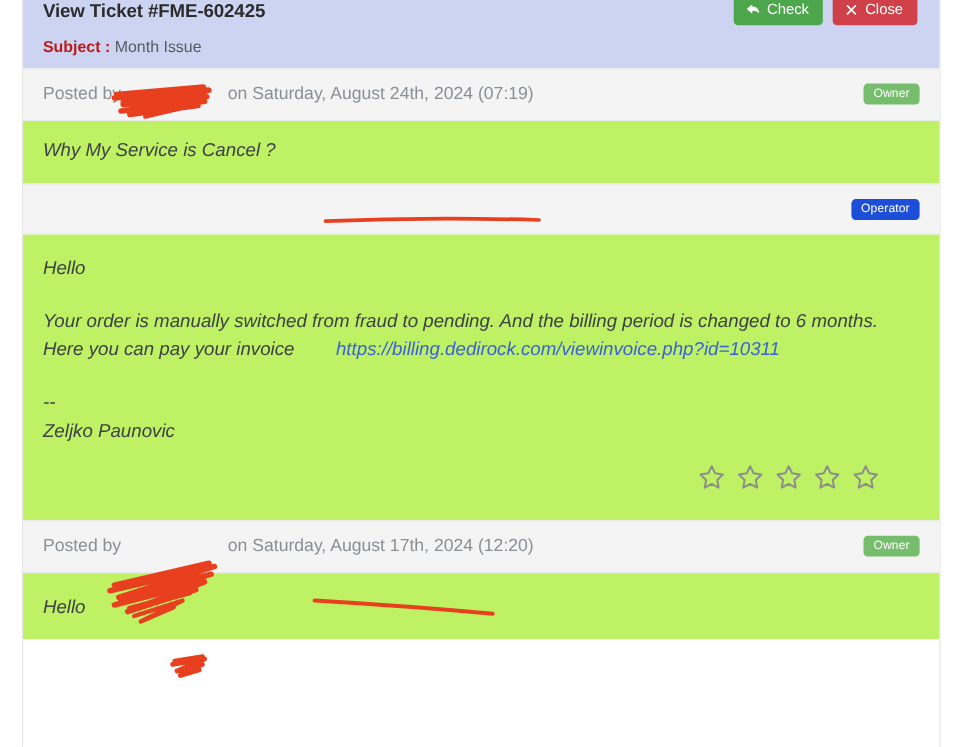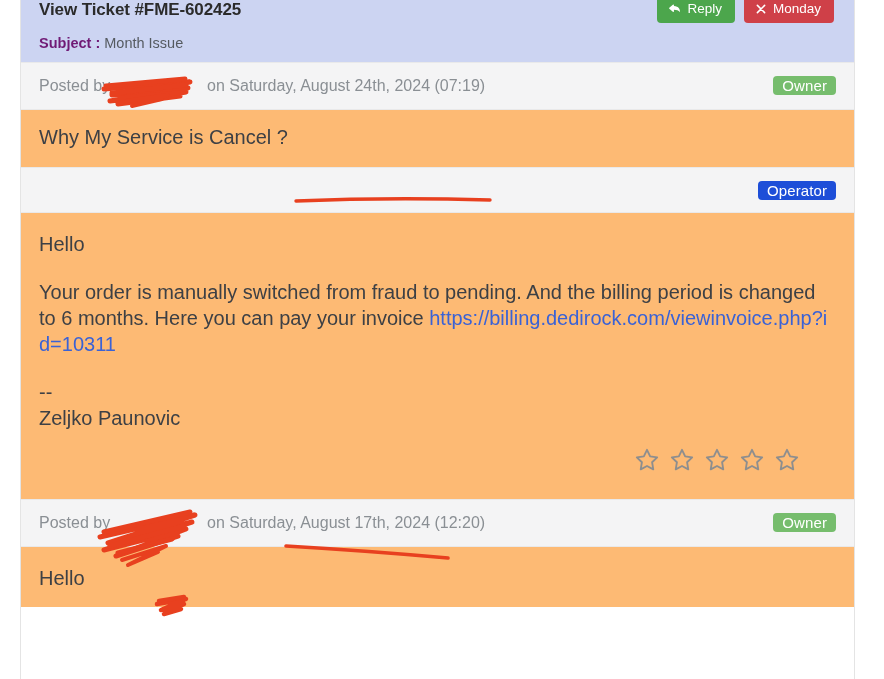--- a/index.html
+++ b/index.html
@@ -51,21 +51,21 @@
     margin: 0;
     letter-spacing: -0.1px;
   }
   .ticket-subject {
     font-size: 14.5px;
     color: #555a60;
     margin-top: 14px;
     line-height: 18px;
   }
   .ticket-subject b {
-    color: #701a75;
+    color: #b91c1c;
     font-weight: bold;
   }
   .header-actions {
     position: absolute;
     right: 20px;
     top: -7px;
     display: flex;
     gap: 9px;
   }
   .btn {
@@ -107,43 +107,45 @@
   .post-meta .author-redacted {
     display: inline-block;
     width: 88px;
     height: 13px;
     vertical-align: -2px;
   }
   .badge {
     position: absolute;
     right: 18px;
     top: 13px;
-    font-size: 15px;
+    font-size: 11px;
     color: #ffffff;
     padding: 3px 9px 3px 9px;
     border-radius: 4px;
     line-height: 13px;
     letter-spacing: 0.1px;
   }
   .badge-owner { background: #76bd6d; }
   .badge-operator { background: #1d4ed8; }
 
   .post-body {
-    background: #fdba74;
+    background: #bef264;
     padding: 18px 18px 16px 18px;
-    font-size: 20px;
+    font-size: 17px;
     color: #3d4045;
     line-height: 26px;
+    font-style: italic;
   }
   .post-body p { margin: 0; }
   .post-body p.spaced { margin-top: 22px; }
   .post-body a {
     color: #3a62d6;
     text-decoration: none;
     word-break: break-all;
+    margin-left: 33px;
   }
 
   
   .post-body.compact { padding: 14px 18px 17px 18px; }
 
   
   .rating-row {
     display: flex;
     justify-content: flex-end;
     padding: 16px 36px 10px 0;
@@ -172,29 +174,29 @@
         <b>Subject :</b>
         <span>Month Issue</span>
       </div>
       <div class="header-actions">
         <button class="btn btn-reply">
           <span>
             <svg width="13" height="13" viewBox="0 0 16 16">
                 <path fill="#ffffff" d="M6.3 3.2 1.6 7.1c-.4.3-.4.9 0 1.2l4.7 3.9c.4.3 1 0 1-.5V9.6c3.4 0 5.8.8 7.4 3.1.3-3.9-1.3-7.4-7.4-7.9V3.7c0-.5-.6-.8-1-.5z"></path>
               </svg>
           </span>
-          <span>Reply</span>
+          <span>Check</span>
         </button>
         <button class="btn btn-close">
           <span>
             <svg width="12" height="12" viewBox="0 0 16 16">
                 <path stroke="#ffffff" stroke-width="2.1" stroke-linecap="round" d="M3.2 3.2 12.8 12.8M12.8 3.2 3.2 12.8"></path>
               </svg>
           </span>
-          <span>Monday</span>
+          <span>Close</span>
         </button>
       </div>
     </div>
 
     <div class="post-head">
       <div class="post-meta">
         <span>Posted by</span>
         <span class="author author-redacted"></span>
         <span>on Saturday, August 24th, 2024 (07:19)</span>
       </div>

